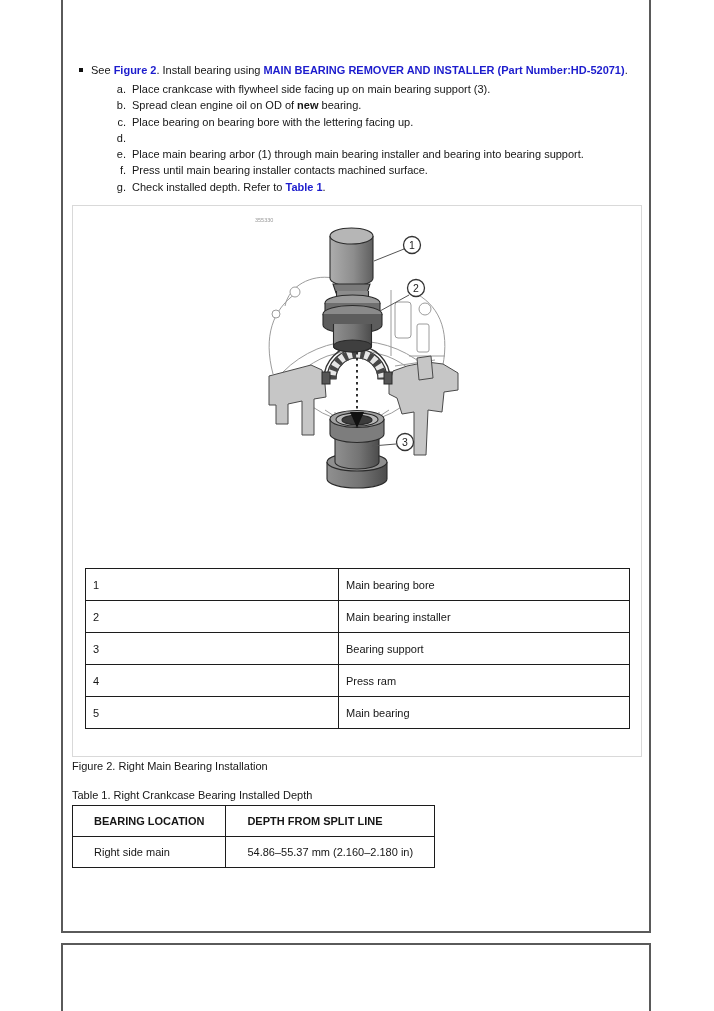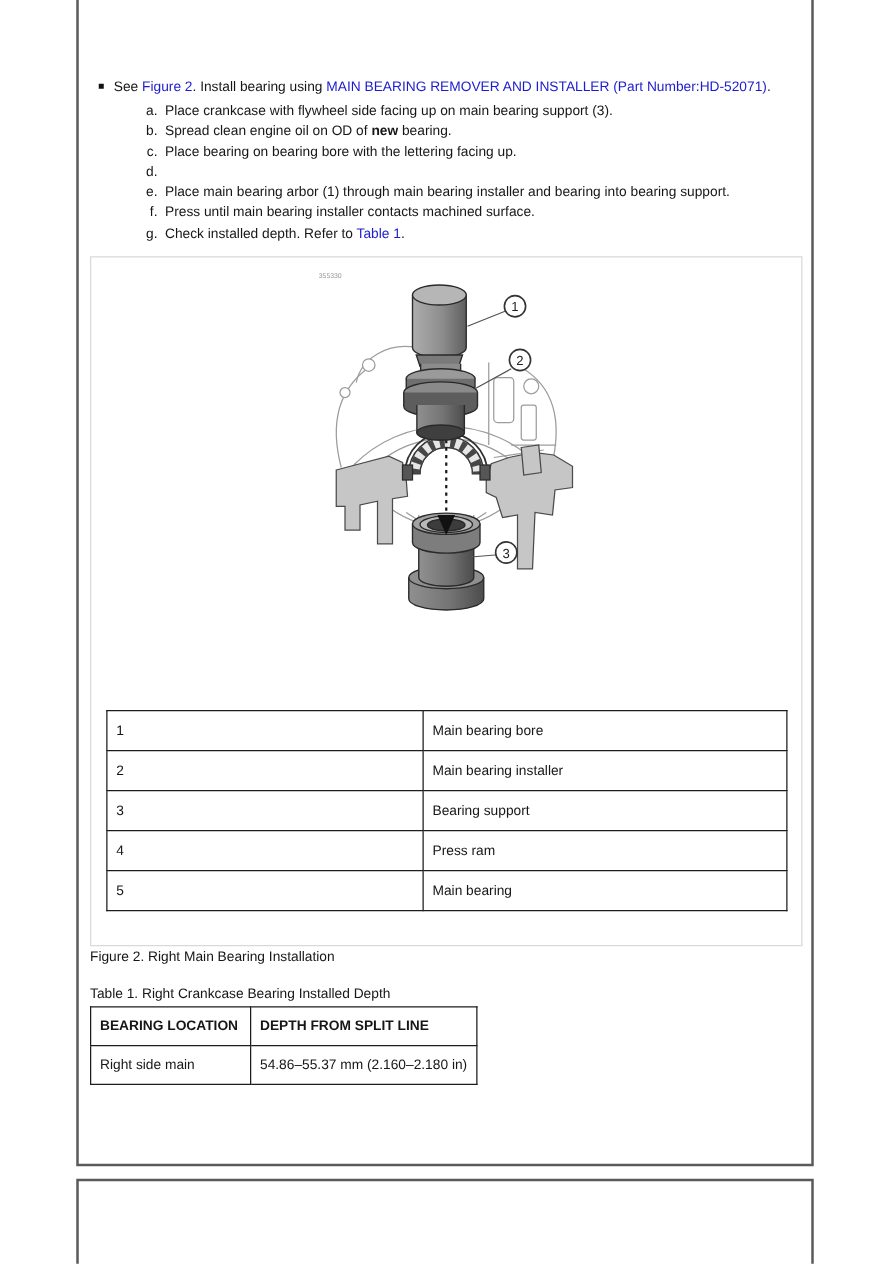--- a/index.html
+++ b/index.html
@@ -10,40 +10,40 @@
   }
   .main-box { position:absolute; left:61px; top:-10px; width:590px; height:943px;
               border:2px solid #5a5a5a; background:#fff; }
   .next-box { position:absolute; left:61px; top:943px; width:590px; height:90px;
               border:2px solid #5a5a5a; background:#fff; }
 
   .instruction { position:absolute; left:16px; top:72px; font-size:11px; width:560px; }
   .lead { margin-bottom:5px; white-space:nowrap; }
   .bullet-square { display:inline-block; width:4px; height:4px; background:#111;
                    margin-right:8px; vertical-align:2px; }
-  .doclink { color:#1c1ccd; font-weight:normal; text-decoration:none; cursor:pointer; }
+  .doclink { color:#1c1ccd; font-weight:bold; text-decoration:none; cursor:pointer; }
   .steps { margin-left:31px; }
   .step { display:flex; line-height:16.3px; white-space:nowrap; }
   .step-label { width:16px; text-align:right; margin-right:6px; flex:none; }
 
   .figure-box { position:absolute; left:9px; top:213px; width:570px; height:552px;
                 border:1px solid #d9d9d9; background:#fff; }
   .fig-svg { position:absolute; left:0; top:0; }
 
   .legend-table { position:absolute; left:12px; top:362px; width:545px;
                   border-collapse:collapse; font-size:11px; table-layout:fixed; }
   .legend-table td { border:1px solid #1c1c1c; height:32px; padding:0 7px;
                      vertical-align:middle; background:#fff; }
   .legend-table td.k { width:253px; }
 
   .fig-caption { position:absolute; left:9px; top:768px; font-size:11px; }
   .t1-title   { position:absolute; left:9px; top:797px; font-size:11px; }
   .t1 { position:absolute; left:9px; top:813px; border-collapse:collapse;
         font-size:11px; }
-  .t1 th, .t1 td { border:1.5px solid #1c1c1c; height:31px; padding:0 7px;
+  .t1 th, .t1 td { border:1.5px solid #1c1c1c; height:31px; padding:0 21px;
         text-align:left; vertical-align:middle; white-space:nowrap; }
   .t1 th { font-weight:bold; }
   .t1 .c1 { width:128px; } .t1 .c2 { width:179px;margin-left:12px; }
 
   svg text.callout-num { font-size:10.5px; fill:#222; }
   svg text.fig-num { font-size:5.5px; fill:#999; }
 </style>
 </head>
 <body>
 

